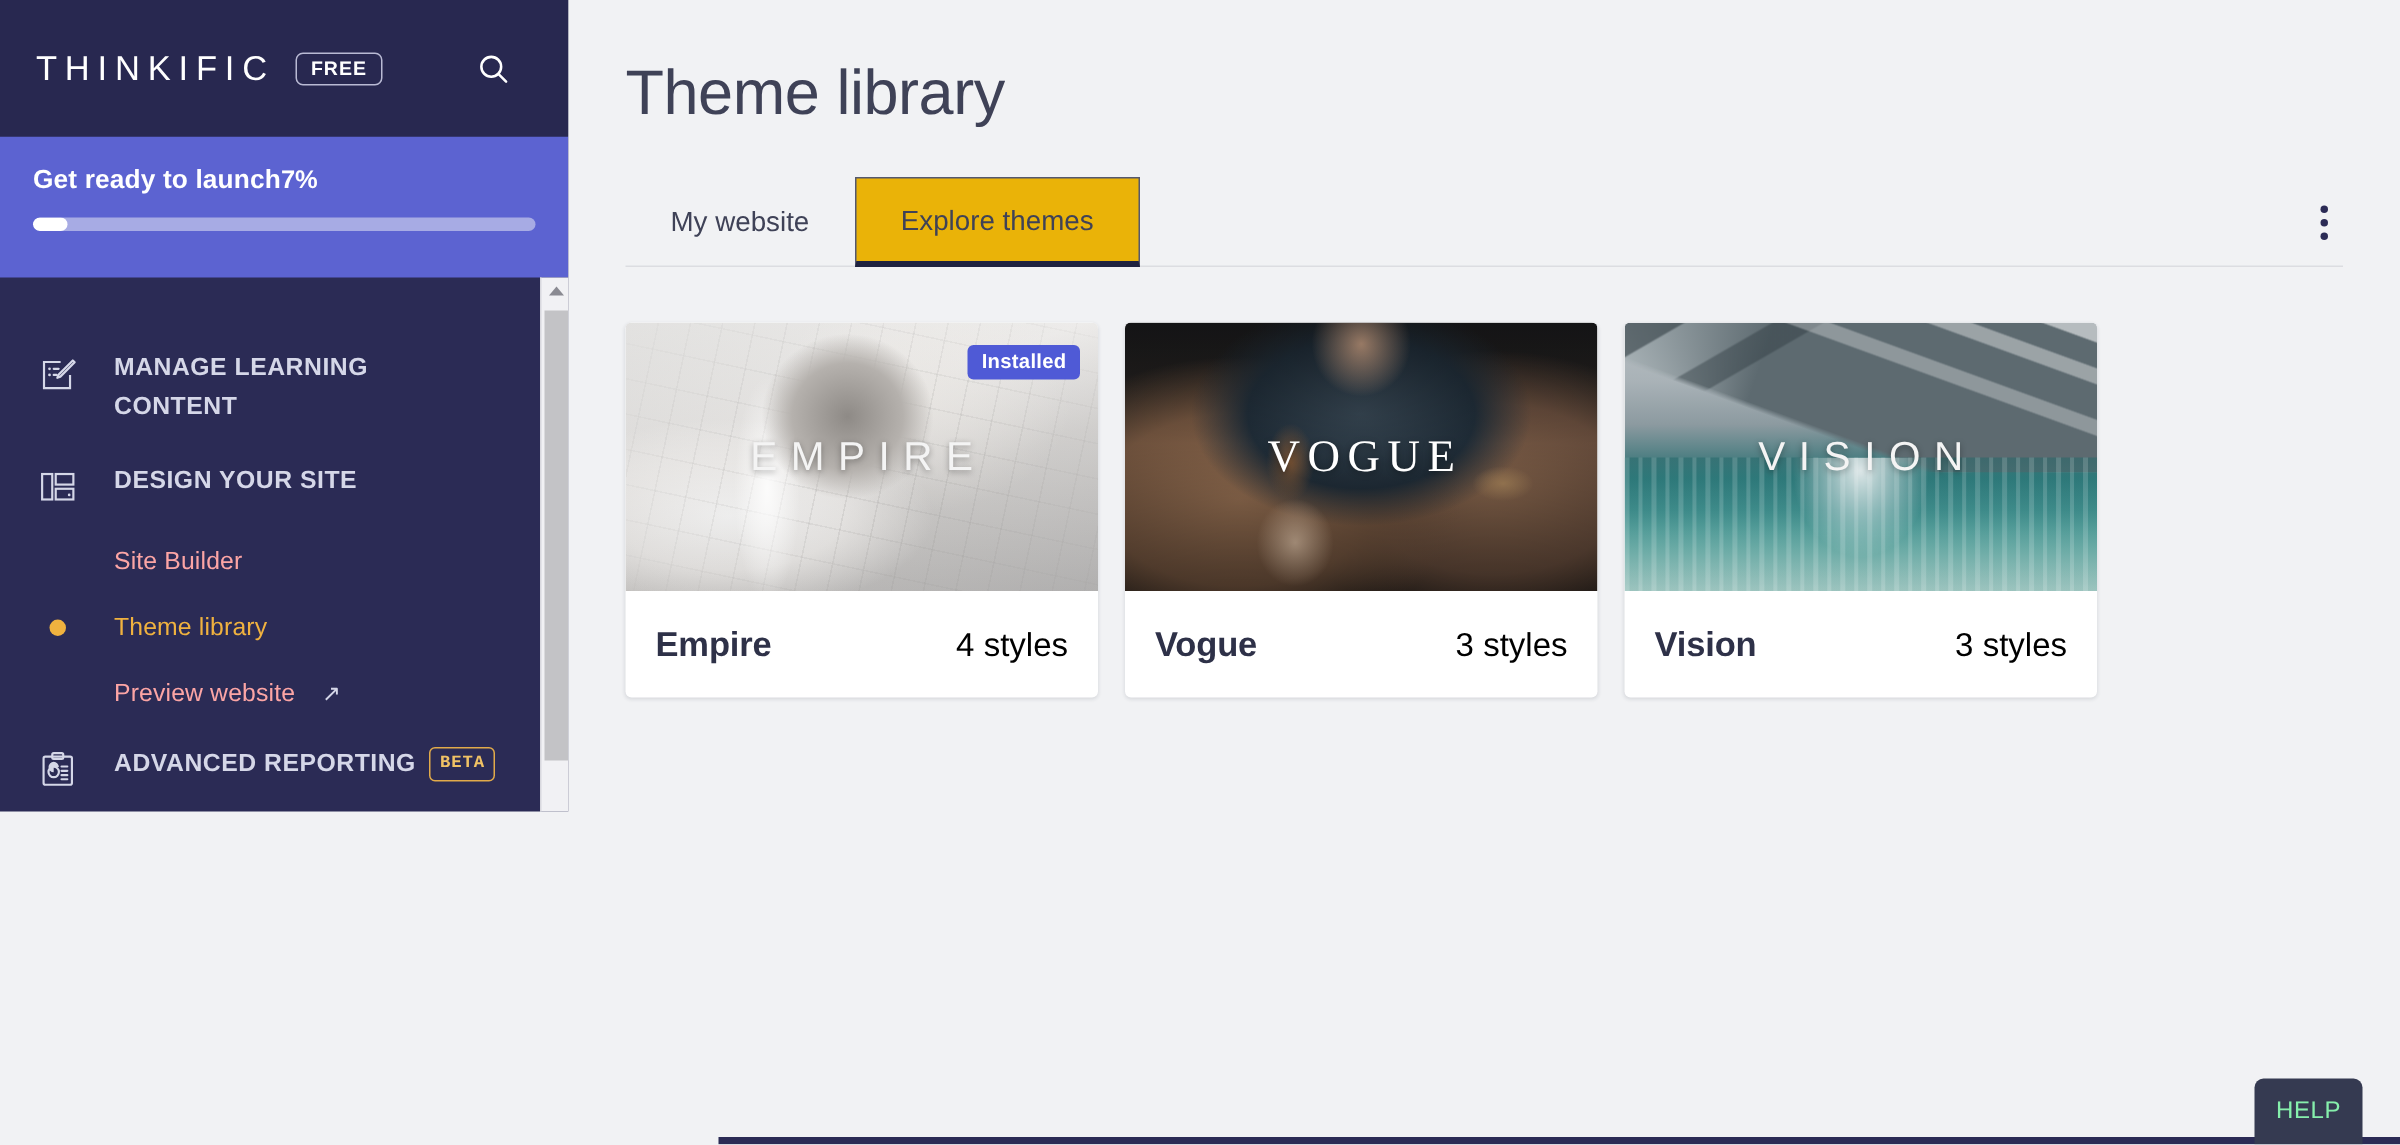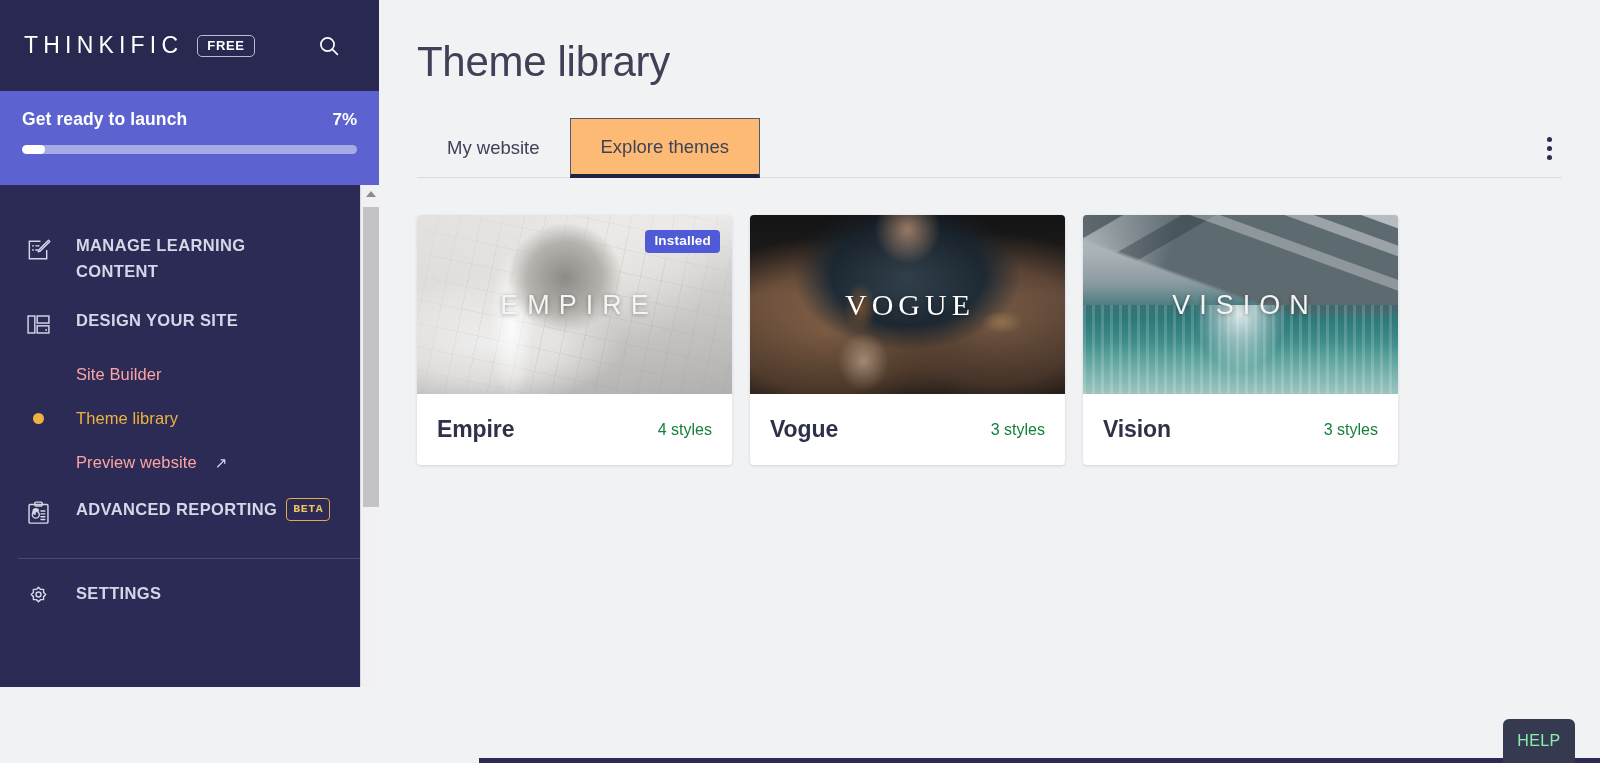--- a/index.html
+++ b/index.html
@@ -17,21 +17,21 @@
     width: 1600px;
     height: 763px;
     display: flex;
     background: #f1f2f4;
   }
 
   
   .sidebar {
     position: relative;
     width: 379px;
-    height: 687px;
+    height: 541px;
     background: #2b2b55;
     flex: 0 0 379px;
     overflow: hidden;
   }
 
   .brand-bar {
     height: 91px;
     background: #282850;
     display: flex;
     align-items: center;
@@ -73,21 +73,20 @@
   }
 
   
   .launch-panel {
     background: #5c63d1;
     padding: 18px 22px 20px 22px;
     height: 94px;
   }
   .launch-row {
     display: flex;
-    justify-content: space-between;
     align-items: baseline;
     color: #ffffff;
   }
   .launch-title { font-size: 17.5px; font-weight: 700; letter-spacing: 0.1px; }
   .launch-pct   { font-size: 17px;   font-weight: 700; }
   .launch-track {
     margin-top: 15px;
     height: 9px;
     border-radius: 6px;
     background: #a7abe4;
@@ -266,21 +265,21 @@
     font-size: 18.5px;
     color: #3f4257;
     cursor: pointer;
     background: transparent;
     border: none;
     font-family: "Liberation Sans", sans-serif;
   }
   .tab.active {
     border: 1px solid #55586d;
     border-bottom: 4px solid #1f2340;
-    background: #fdba74;
+    background: #eab308;
     margin-bottom: -1px;
     font-weight: 400;
   }
 
   .kebab {
     position: absolute;
     right: 38px;
     top: 130px;
     width: 26px;
     height: 36px;
@@ -366,22 +365,22 @@
     justify-content: space-between;
     padding: 0 20px;
   }
   .card-name {
     font-size: 23px;
     font-weight: 700;
     color: #2e3148;
     letter-spacing: -0.1px;
   }
   .card-styles {
-    font-size: 16px;
-    color: #15803d;
+    font-size: 22px;
+    color: #000000;
   }
 
   
   .hero-empire {
     position: absolute; inset: 0;
     background:
       radial-gradient(ellipse 60% 50% at 22% 72%, #ffffff 0%, #f2f0ee 40%, rgba(242,240,238,0) 72%),
       radial-gradient(ellipse 45% 60% at 63% 28%, #e9e6e2 0%, rgba(233,230,226,0) 70%),
       linear-gradient(160deg, #d9d8d6 0%, #e7e5e3 38%, #cfcdcb 62%, #bdbcbc 100%);
   }

